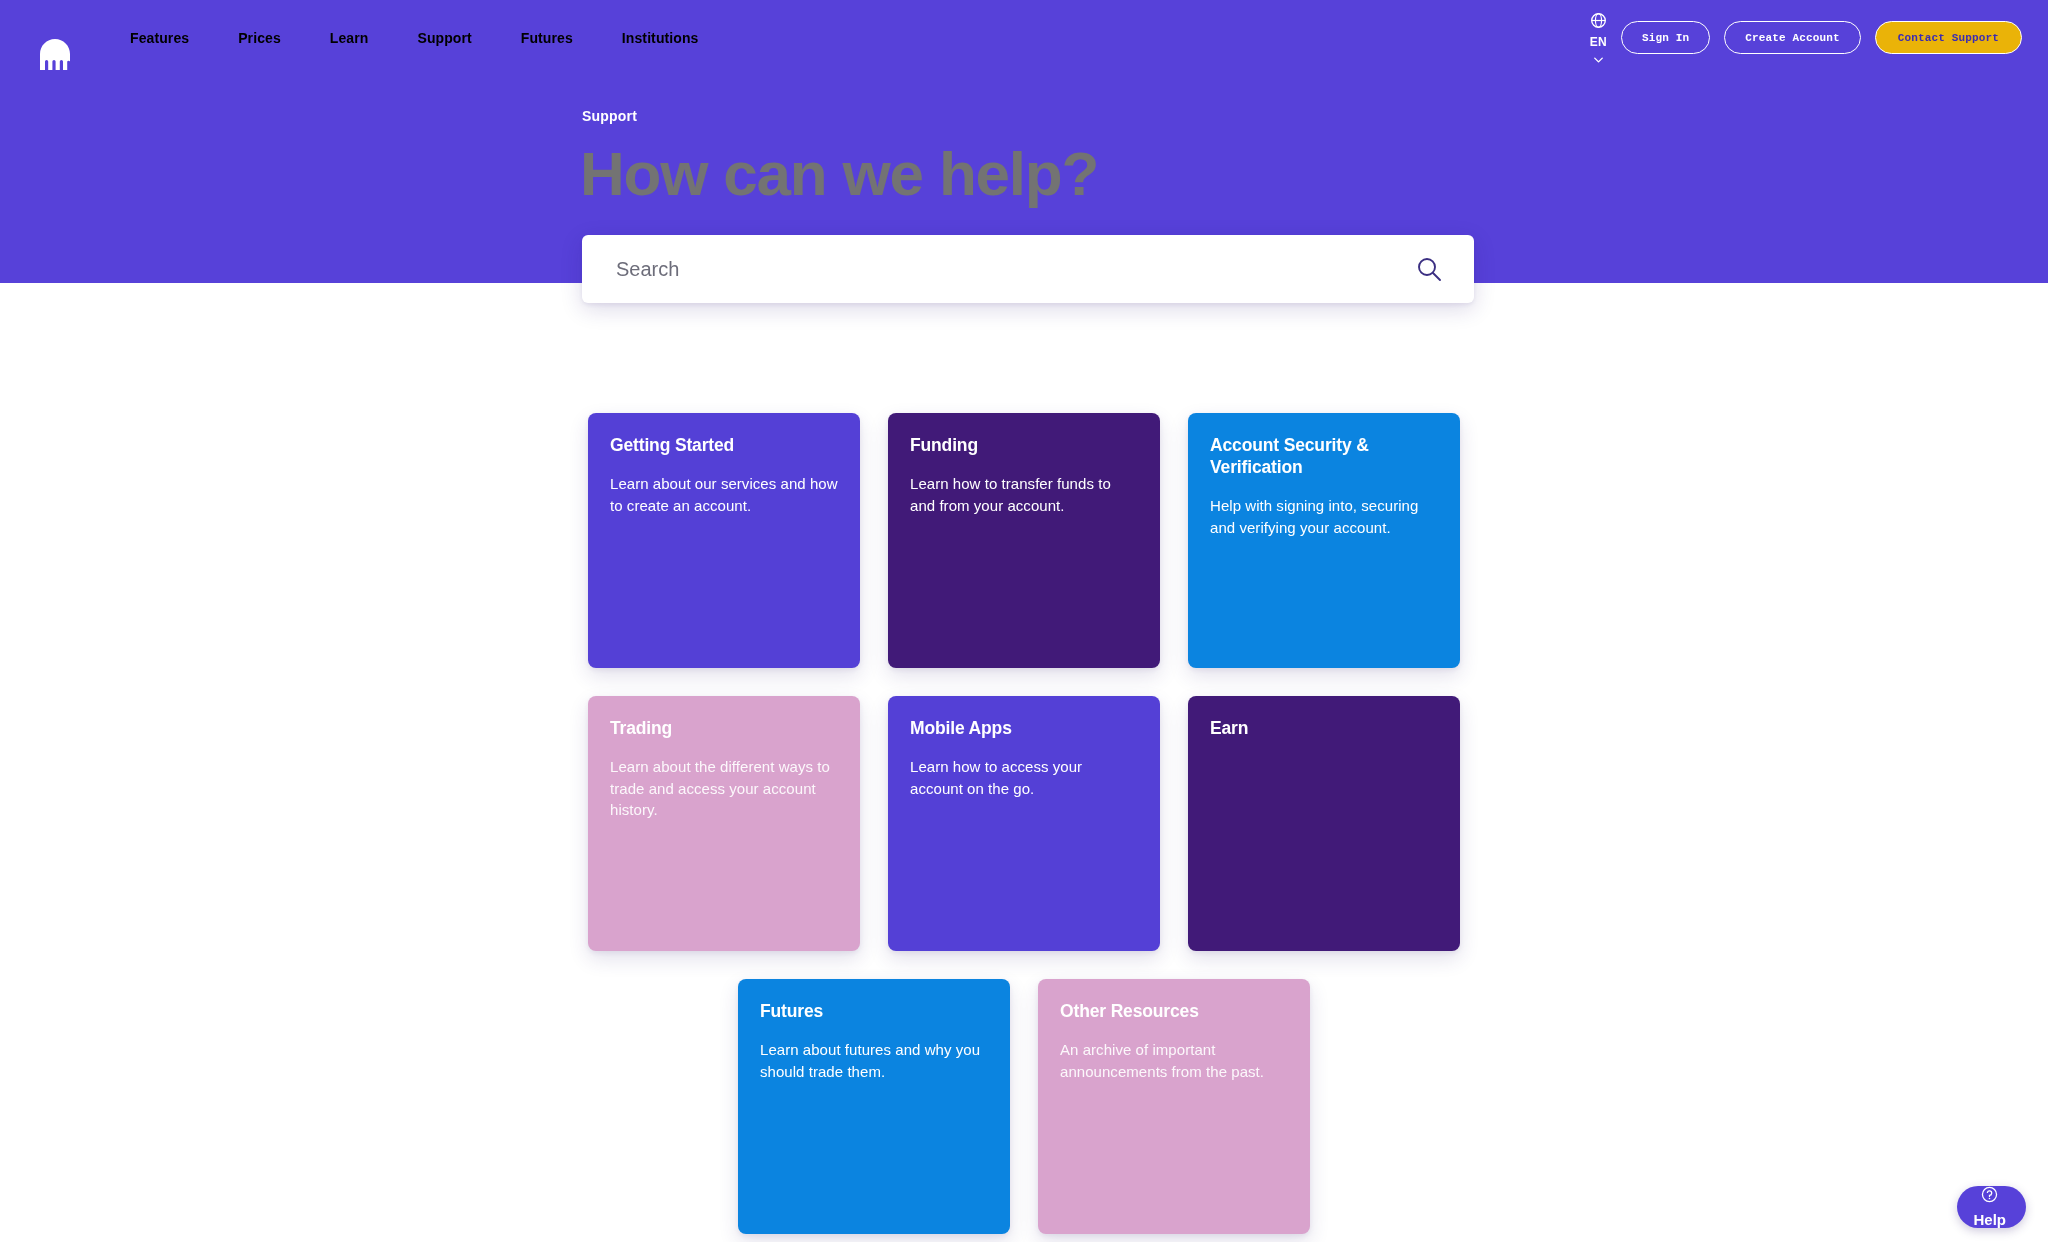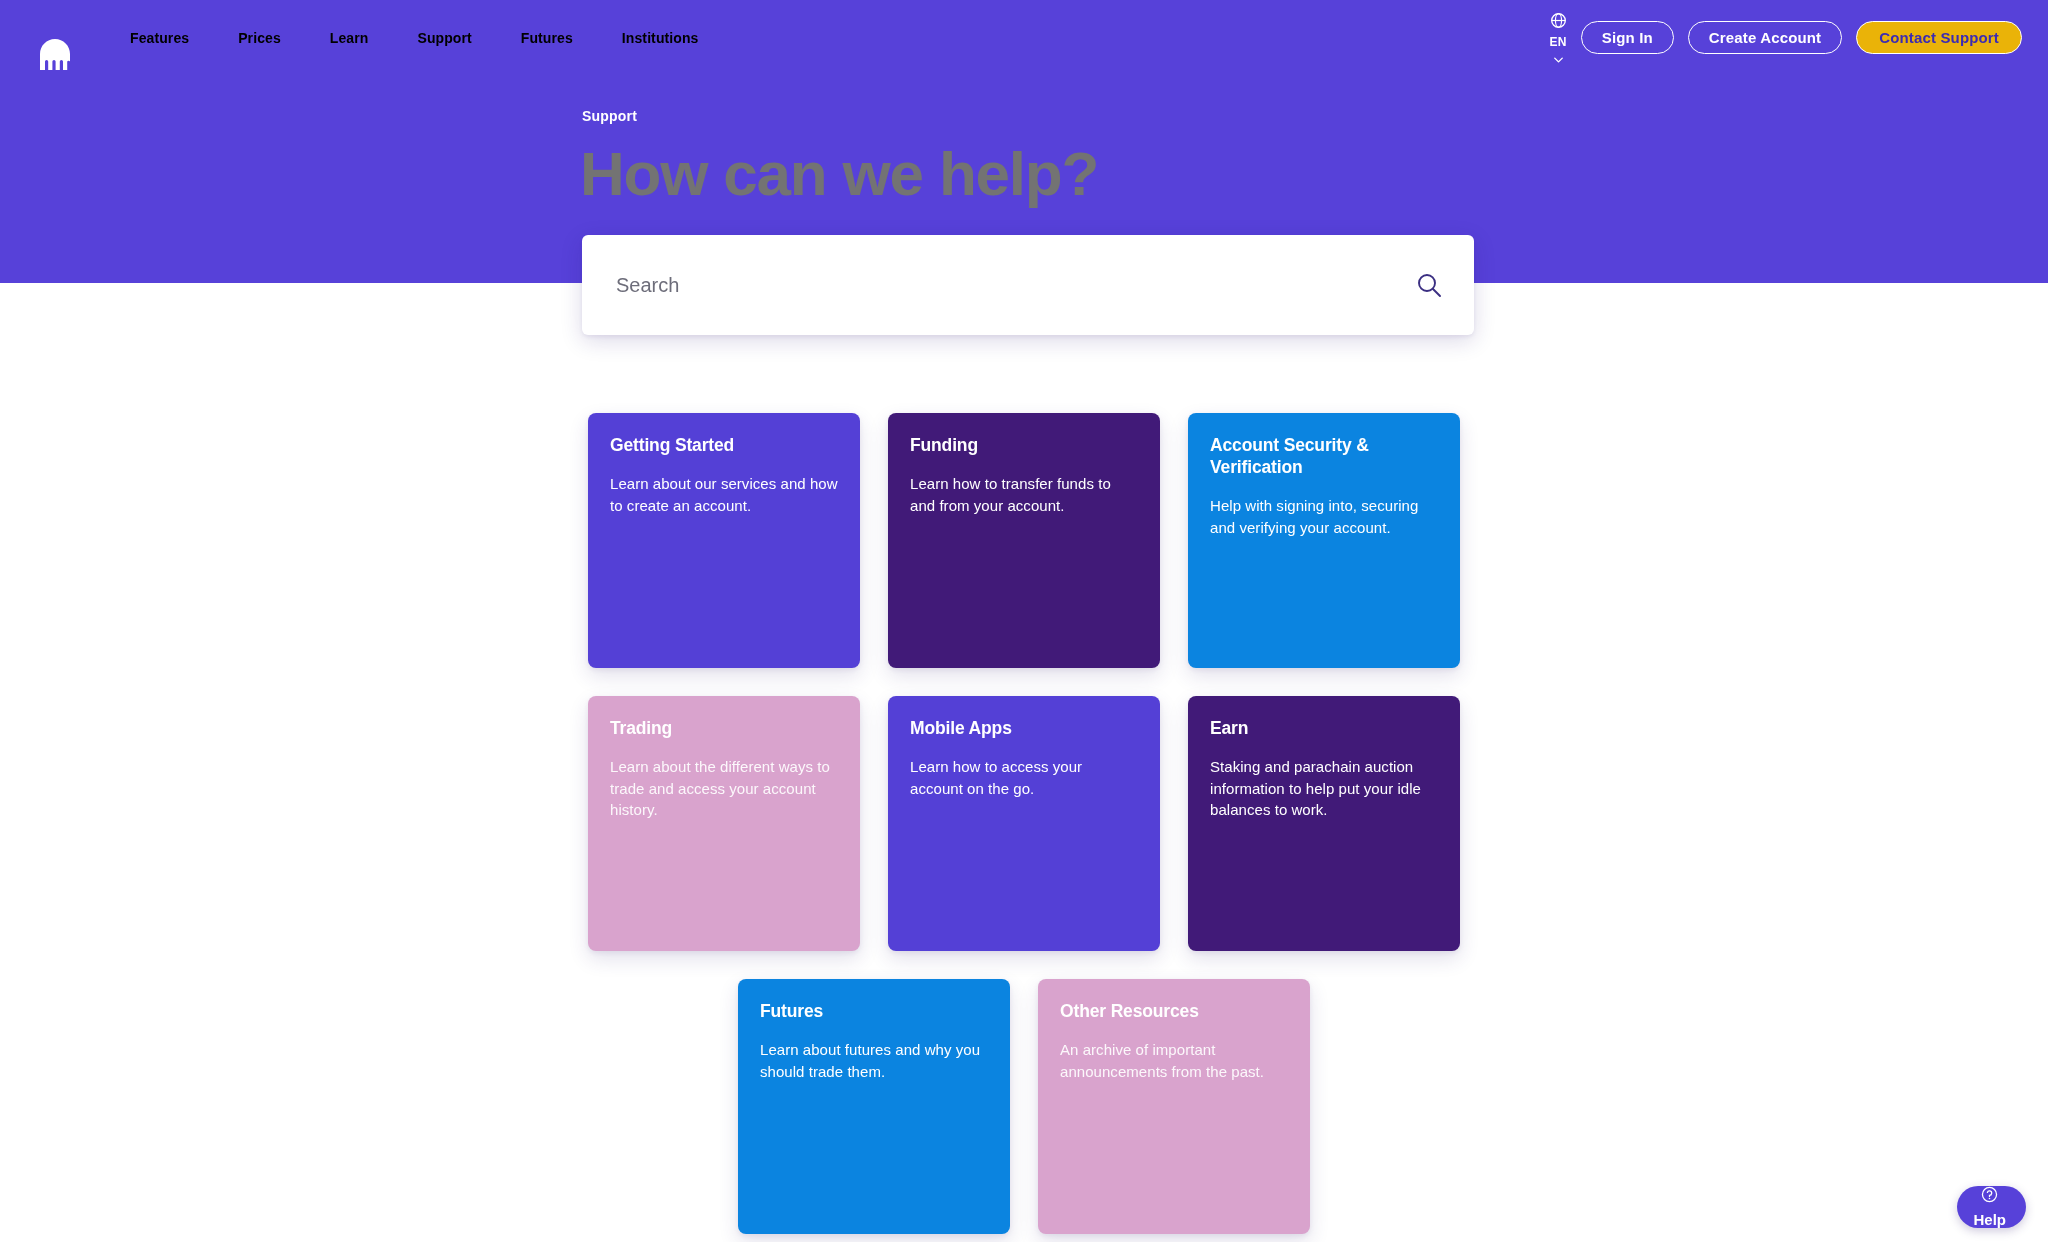--- a/index.html
+++ b/index.html
@@ -88,30 +88,30 @@
   .lang-label {
     font-size: 12px;
     font-weight: bold;
     letter-spacing: 0.3px;
   }
   .globe-icon { width: 17px; height: 17px; display: block; }
   .chev { width: 9px; height: 6px; display: block; margin-top: 2px; }
 
   .btn {
     border-radius: 999px;
-    font-size: 15px;
+    font-size: 11px;
     font-weight: bold;
     letter-spacing: 0.15px;
     white-space: nowrap;
     cursor: pointer;
     display: inline-flex;
     align-items: center;
     justify-content: center;
     height: 33px;
-    font-family: Liberation Sans, sans-serif;
+    font-family: Liberation Mono, monospace;
   }
   .btn-outline {
     background: transparent;
     color: #ffffff;
     border: 1.5px solid #ffffff;
     padding: 0 20px;
   }
   .btn-filled {
     background: #eab308;
     color: #3b2bb3;
@@ -140,21 +140,21 @@
     letter-spacing: -1.2px;
     line-height: 1.1;
   }
 
   
   .search-wrap {
     position: absolute;
     left: 582px;
     top: 235px;
     width: 892px;
-    height: 100px;
+    height: 68px;
     background: #ffffff;
     border-radius: 6px;
     box-shadow: 0 6px 22px rgba(40,20,110,0.16), 0 2px 4px rgba(40,20,110,0.07);
     display: flex;
     align-items: center;
     padding: 0 28px 0 34px;
   }
 
   .search-input {
     flex: 1;
@@ -325,21 +325,20 @@
     <a class="card pink" style="background: rgb(217, 163, 205);">
       <div class="card-title">Trading</div>
       <div class="card-desc">Learn about the different ways to trade and access your account history.</div>
     </a>
     <a class="card purple" style="background: rgb(84, 64, 214);">
       <div class="card-title">Mobile Apps</div>
       <div class="card-desc">Learn how to access your account on the go.</div>
     </a>
     <a class="card darkpurple" style="background: rgb(65, 26, 120);">
       <div class="card-title">Earn</div>
-      <div class="card-desc">Staking and parachain auction information to help put your idle balances to work.</div>
     </a>
   </div>
 
   <div class="card-row">
     <a class="card blue" style="background: rgb(11, 132, 224);">
       <div class="card-title">Futures</div>
       <div class="card-desc">Learn about futures and why you should trade them.</div>
     </a>
     <a class="card pink" style="background: rgb(217, 163, 205);">
       <div class="card-title">Other Resources</div>

